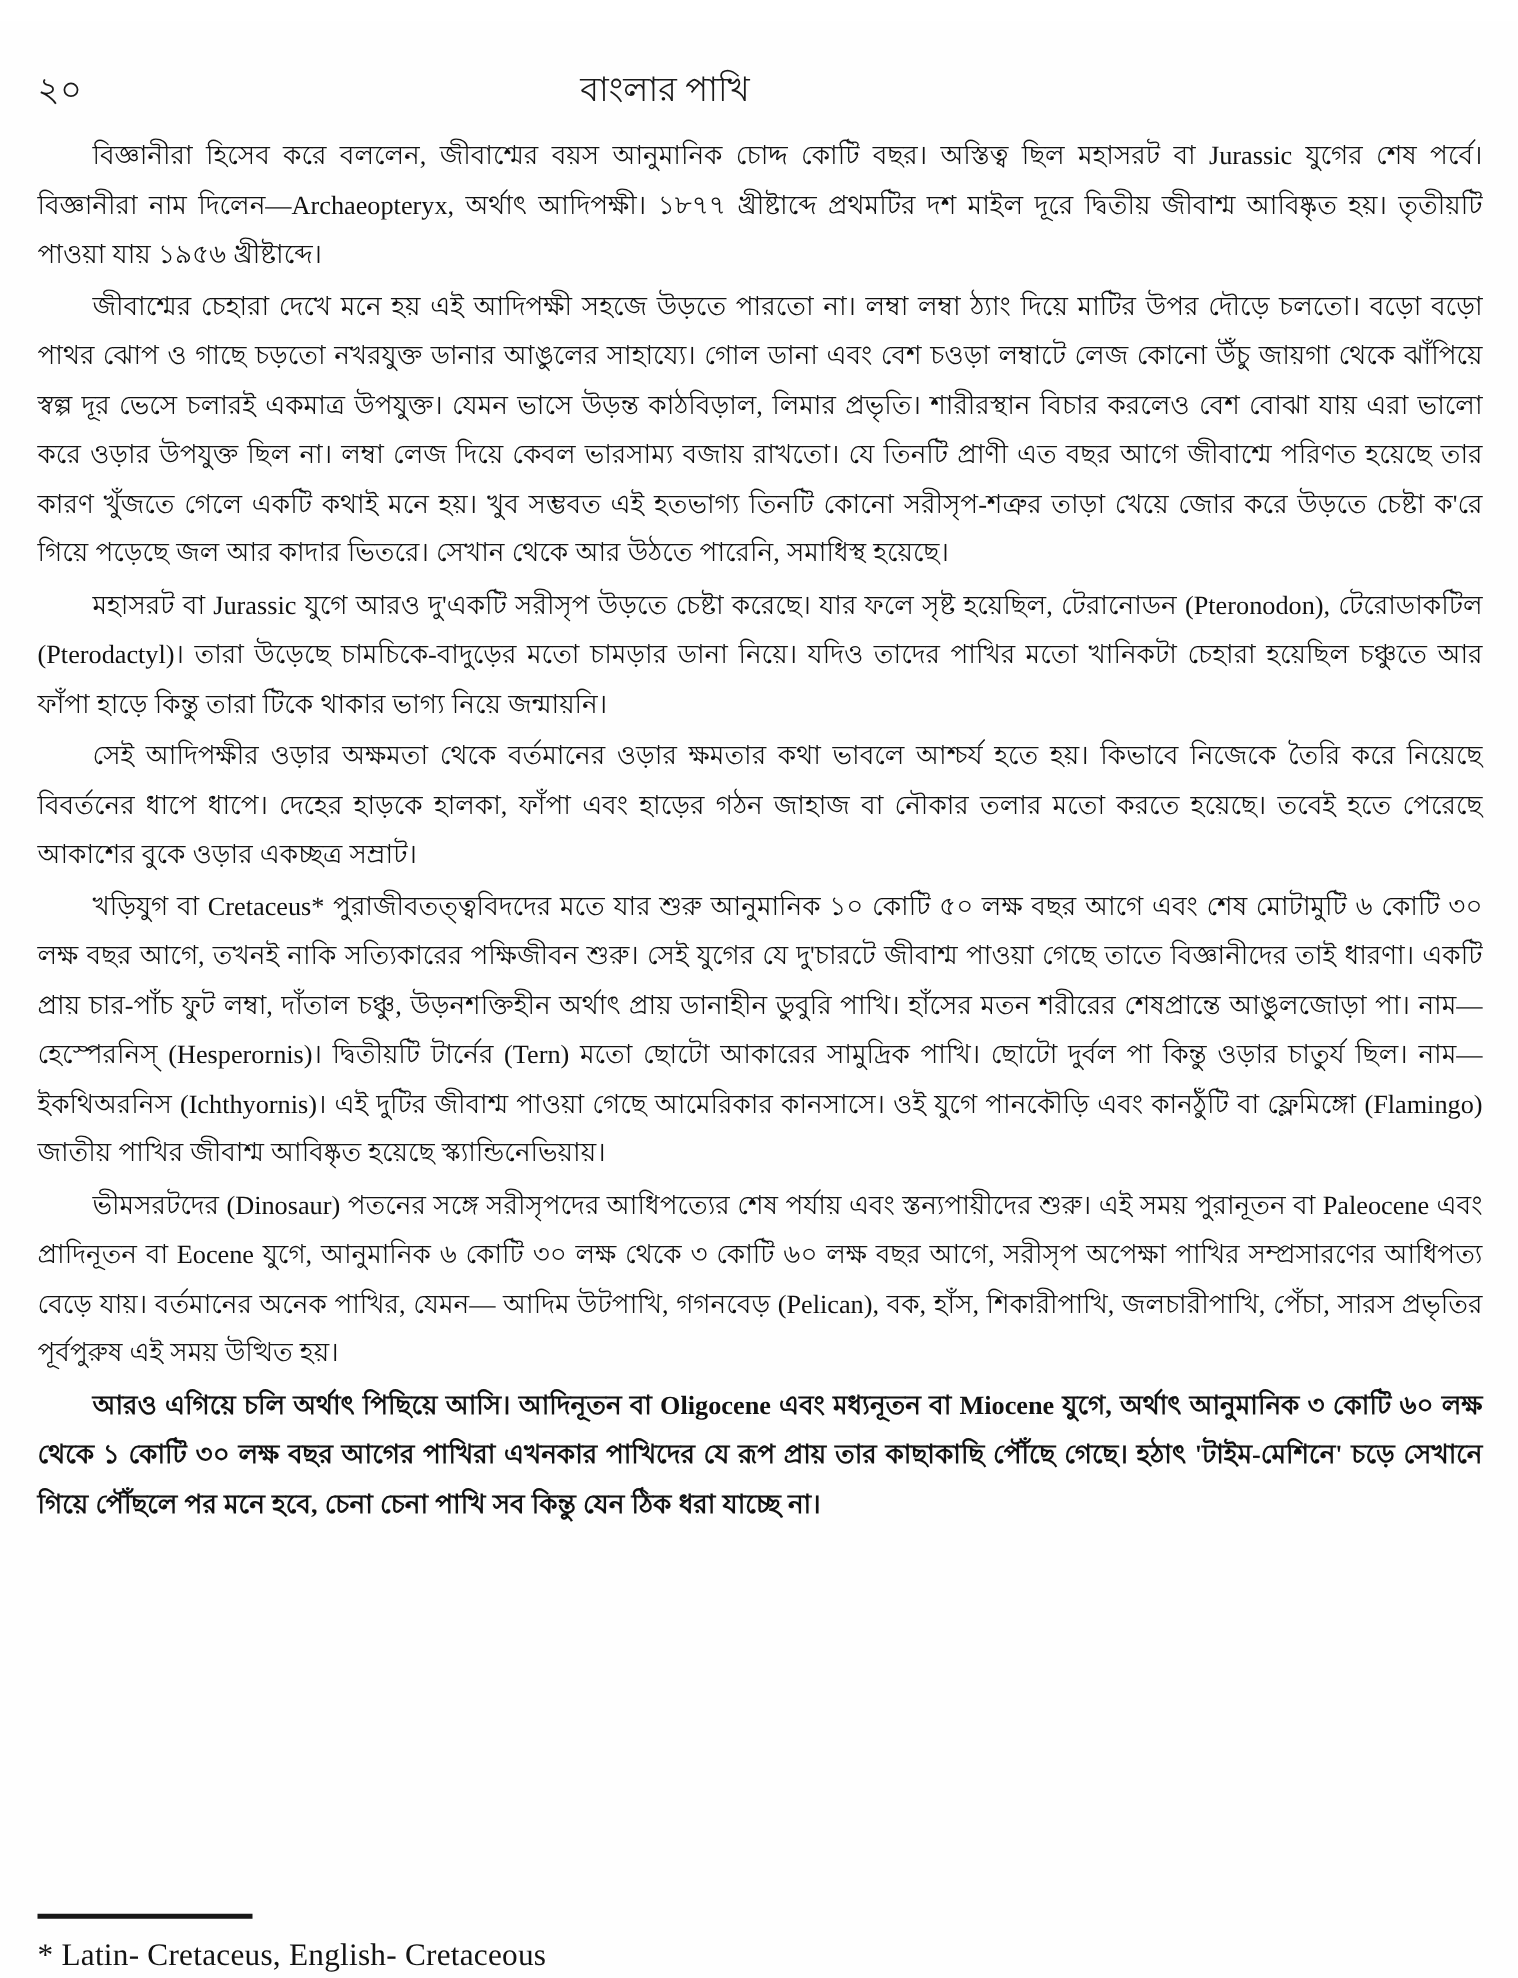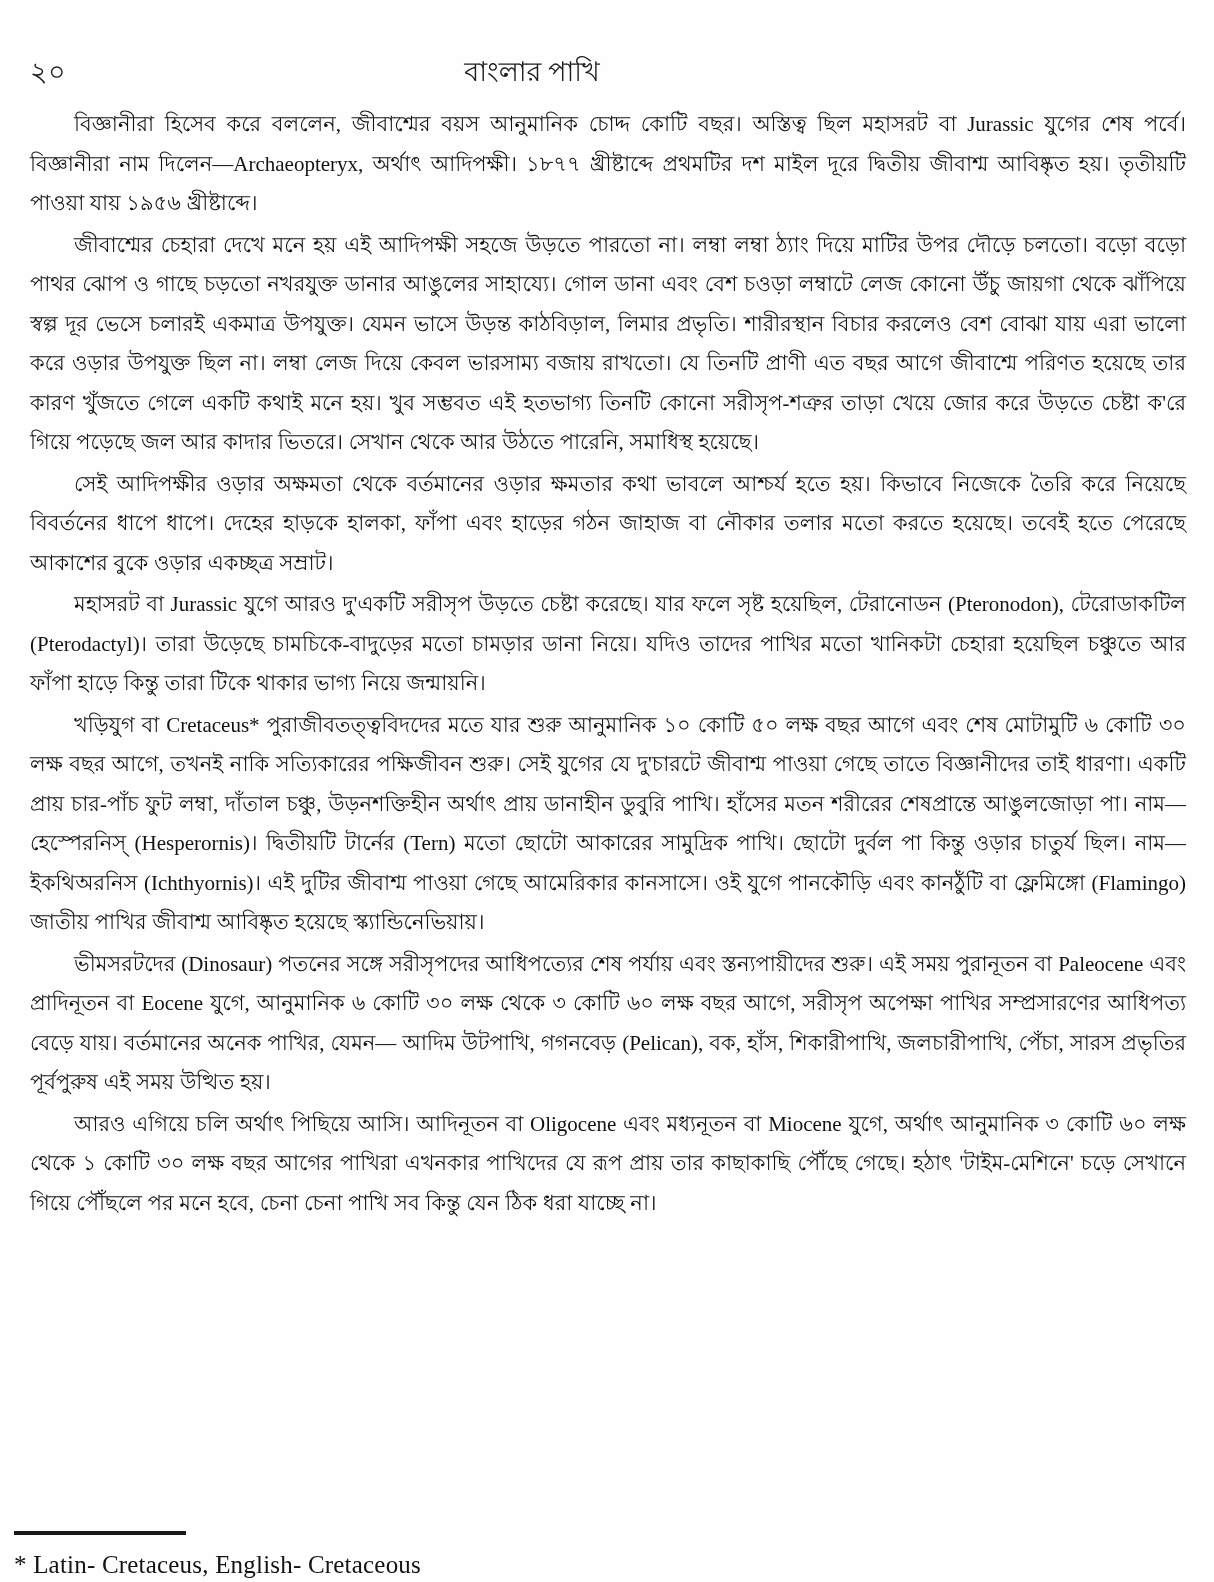--- a/index.html
+++ b/index.html
@@ -61,25 +61,26 @@
     line-height: 39.5px;
     text-align: justify;
     text-justify: inter-word;
     text-indent: 44px;
     color: #121212;
     word-spacing: 0.5px;
     hyphens: none;
   }
   p.para:last-of-type {
     margin-bottom: 0;
+    font-weight: bold;
   }
   
   .footnote-zone {
     position: absolute;
-    left: 14px;
+    left: 30px;
     bottom: 18px;
     width: 1156px;
   }
   .footnote-rule {
     width: 172px;
     height: 4px;
     background: #171717;
     margin: 0 0 14px 0;
     border: 0;
   }
@@ -97,22 +98,22 @@
 <div class="page">
 
   <div class="running-head">
     <div class="folio">২০</div>
     <div class="book-title">বাংলার পাখি</div>
   </div>
 
   <div class="body-block">
     <p class="para">বিজ্ঞানীরা হিসেব করে বললেন, জীবাশ্মের বয়স আনুমানিক চোদ্দ কোটি বছর। অস্তিত্ব ছিল মহাসরট বা Jurassic যুগের শেষ পর্বে। বিজ্ঞানীরা নাম দিলেন—Archaeopteryx, অর্থাৎ আদিপক্ষী। ১৮৭৭ খ্রীষ্টাব্দে প্রথমটির দশ মাইল দূরে দ্বিতীয় জীবাশ্ম আবিষ্কৃত হয়। তৃতীয়টি পাওয়া যায় ১৯৫৬ খ্রীষ্টাব্দে।</p>
     <p class="para">জীবাশ্মের চেহারা দেখে মনে হয় এই আদিপক্ষী সহজে উড়তে পারতো না। লম্বা লম্বা ঠ্যাং দিয়ে মাটির উপর দৌড়ে চলতো। বড়ো বড়ো পাথর ঝোপ ও গাছে চড়তো নখরযুক্ত ডানার আঙুলের সাহায্যে। গোল ডানা এবং বেশ চওড়া লম্বাটে লেজ কোনো উঁচু জায়গা থেকে ঝাঁপিয়ে স্বল্প দূর ভেসে চলারই একমাত্র উপযুক্ত। যেমন ভাসে উড়ন্ত কাঠবিড়াল, লিমার প্রভৃতি। শারীরস্থান বিচার করলেও বেশ বোঝা যায় এরা ভালো করে ওড়ার উপযুক্ত ছিল না। লম্বা লেজ দিয়ে কেবল ভারসাম্য বজায় রাখতো। যে তিনটি প্রাণী এত বছর আগে জীবাশ্মে পরিণত হয়েছে তার কারণ খুঁজতে গেলে একটি কথাই মনে হয়। খুব সম্ভবত এই হতভাগ্য তিনটি কোনো সরীসৃপ-শত্রুর তাড়া খেয়ে জোর করে উড়তে চেষ্টা ক'রে গিয়ে পড়েছে জল আর কাদার ভিতরে। সেখান থেকে আর উঠতে পারেনি, সমাধিস্থ হয়েছে।</p>
+    <p class="para">মহাসরট বা Jurassic যুগে আরও দু'একটি সরীসৃপ উড়তে চেষ্টা করেছে। যার ফলে সৃষ্ট হয়েছিল, টেরানোডন (Pteronodon), টেরোডাকটিল (Pterodactyl)। তারা উড়েছে চামচিকে-বাদুড়ের মতো চামড়ার ডানা নিয়ে। যদিও তাদের পাখির মতো খানিকটা চেহারা হয়েছিল চঞ্চুতে আর ফাঁপা হাড়ে কিন্তু তারা টিকে থাকার ভাগ্য নিয়ে জন্মায়নি।</p>
     <p class="para">সেই আদিপক্ষীর ওড়ার অক্ষমতা থেকে বর্তমানের ওড়ার ক্ষমতার কথা ভাবলে আশ্চর্য হতে হয়। কিভাবে নিজেকে তৈরি করে নিয়েছে বিবর্তনের ধাপে ধাপে। দেহের হাড়কে হালকা, ফাঁপা এবং হাড়ের গঠন জাহাজ বা নৌকার তলার মতো করতে হয়েছে। তবেই হতে পেরেছে আকাশের বুকে ওড়ার একচ্ছত্র সম্রাট।</p>
-    <p class="para">মহাসরট বা Jurassic যুগে আরও দু'একটি সরীসৃপ উড়তে চেষ্টা করেছে। যার ফলে সৃষ্ট হয়েছিল, টেরানোডন (Pteronodon), টেরোডাকটিল (Pterodactyl)। তারা উড়েছে চামচিকে-বাদুড়ের মতো চামড়ার ডানা নিয়ে। যদিও তাদের পাখির মতো খানিকটা চেহারা হয়েছিল চঞ্চুতে আর ফাঁপা হাড়ে কিন্তু তারা টিকে থাকার ভাগ্য নিয়ে জন্মায়নি।</p>
     <p class="para">খড়িযুগ বা Cretaceus* পুরাজীবতত্ত্ববিদদের মতে যার শুরু আনুমানিক ১০ কোটি ৫০ লক্ষ বছর আগে এবং শেষ মোটামুটি ৬ কোটি ৩০ লক্ষ বছর আগে, তখনই নাকি সত্যিকারের পক্ষিজীবন শুরু। সেই যুগের যে দু'চারটে জীবাশ্ম পাওয়া গেছে তাতে বিজ্ঞানীদের তাই ধারণা। একটি প্রায় চার-পাঁচ ফুট লম্বা, দাঁতাল চঞ্চু, উড়নশক্তিহীন অর্থাৎ প্রায় ডানাহীন ডুবুরি পাখি। হাঁসের মতন শরীরের শেষপ্রান্তে আঙুলজোড়া পা। নাম— হেস্পেরনিস্ (Hesperornis)। দ্বিতীয়টি টার্নের (Tern) মতো ছোটো আকারের সামুদ্রিক পাখি। ছোটো দুর্বল পা কিন্তু ওড়ার চাতুর্য ছিল। নাম— ইকথিঅরনিস (Ichthyornis)। এই দুটির জীবাশ্ম পাওয়া গেছে আমেরিকার কানসাসে। ওই যুগে পানকৌড়ি এবং কানঠুঁটি বা ফ্লেমিঙ্গো (Flamingo) জাতীয় পাখির জীবাশ্ম আবিষ্কৃত হয়েছে স্ক্যান্ডিনেভিয়ায়।</p>
     <p class="para">ভীমসরটদের (Dinosaur) পতনের সঙ্গে সরীসৃপদের আধিপত্যের শেষ পর্যায় এবং স্তন্যপায়ীদের শুরু। এই সময় পুরানূতন বা Paleocene এবং প্রাদিনূতন বা Eocene যুগে, আনুমানিক ৬ কোটি ৩০ লক্ষ থেকে ৩ কোটি ৬০ লক্ষ বছর আগে, সরীসৃপ অপেক্ষা পাখির সম্প্রসারণের আধিপত্য বেড়ে যায়। বর্তমানের অনেক পাখির, যেমন— আদিম উটপাখি, গগনবেড় (Pelican), বক, হাঁস, শিকারীপাখি, জলচারীপাখি, পেঁচা, সারস প্রভৃতির পূর্বপুরুষ এই সময় উত্থিত হয়।</p>
     <p class="para">আরও এগিয়ে চলি অর্থাৎ পিছিয়ে আসি। আদিনূতন বা Oligocene এবং মধ্যনূতন বা Miocene যুগে, অর্থাৎ আনুমানিক ৩ কোটি ৬০ লক্ষ থেকে ১ কোটি ৩০ লক্ষ বছর আগের পাখিরা এখনকার পাখিদের যে রূপ প্রায় তার কাছাকাছি পৌঁছে গেছে। হঠাৎ 'টাইম-মেশিনে' চড়ে সেখানে গিয়ে পৌঁছলে পর মনে হবে, চেনা চেনা পাখি সব কিন্তু যেন ঠিক ধরা যাচ্ছে না।</p>
   </div>
 
   <div class="footnote-zone">
     <hr class="footnote-rule">
     <p class="footnote-text">* Latin- Cretaceus, English- Cretaceous</p>
   </div>
 

